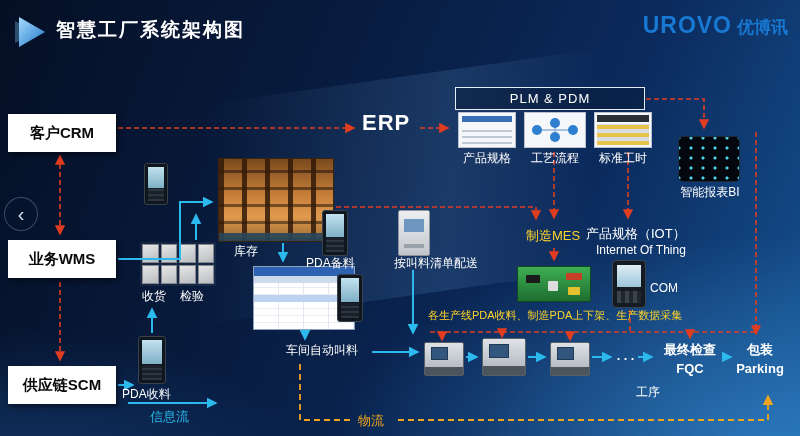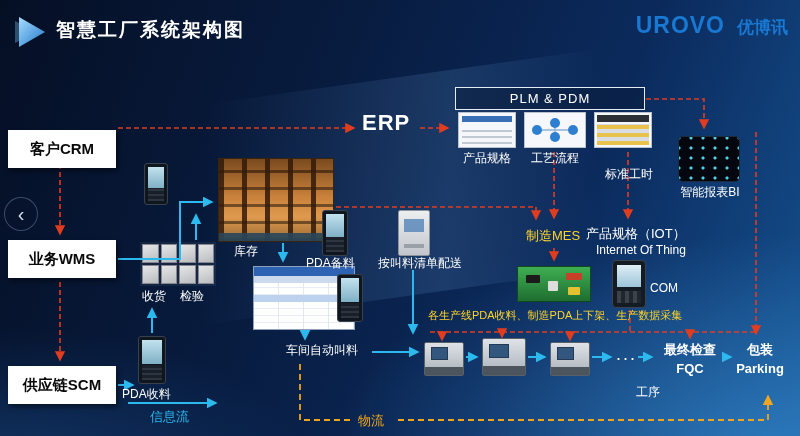--- a/index.html
+++ b/index.html
@@ -12,21 +12,21 @@
       linear-gradient(112deg,#050f24 0%,#081c40 38%,#0b2a5c 68%,#155291 100%);}
   .streak{position:absolute;left:-10%;top:18%;width:120%;height:50%;z-index:1;
     background:linear-gradient(100deg,transparent 30%,rgba(120,180,240,.10) 45%,rgba(120,180,240,.16) 55%,transparent 70%);
     transform:rotate(-8deg);}
   .arrows{position:absolute;left:0;top:0;z-index:3;pointer-events:none}
   .lbl{position:absolute;color:#fff;z-index:4;white-space:nowrap}
   .b{font-weight:normal}.s11{font-size:11px}.s12{font-size:12px}.s13{font-size:13px}
   .yellow{color:#ffd428}.cyan{color:#2cb9ee}.orange{color:#f0a51e}
   .ptitle{position:absolute;left:56px;top:17px;color:#fff;font-size:19px;font-weight:bold;letter-spacing:2px;z-index:4}
   .playicon{position:absolute;left:12px;top:14px;z-index:4}
-  .logo{position:absolute;right:12px;top:12px;display:flex;align-items:baseline;gap:12px;z-index:4;color:#1878d2}
+  .logo{position:absolute;right:12px;top:12px;display:flex;align-items:baseline;gap:5px;z-index:4;color:#1878d2}
   .logo .en{font-size:23px;font-weight:800;letter-spacing:1px}
   .logo .cn{font-size:17px;font-weight:bold}
   .navbox{position:absolute;left:8px;width:108px;height:38px;background:#fff;color:#0a0a0a;font-size:15px;font-weight:bold;
     display:flex;align-items:center;justify-content:center;z-index:4;box-shadow:2px 3px 5px rgba(0,0,0,.45)}
   .backbtn{position:absolute;left:4px;top:197px;width:34px;height:34px;border-radius:50%;background:rgba(8,20,45,.85);
     border:1px solid rgba(150,180,220,.35);color:#cfe0f2;display:flex;align-items:center;justify-content:center;
     font-size:20px;z-index:5;cursor:pointer}
   .erp{position:absolute;left:362px;top:110px;color:#fff;font-size:22px;font-weight:600;letter-spacing:1px;z-index:4}
   .plmbox{position:absolute;left:455px;top:87px;width:190px;height:23px;border:1px solid #e6ecf5;background:rgba(8,24,52,.45);
     color:#fff;font-size:13px;display:flex;align-items:center;justify-content:center;letter-spacing:1px;z-index:4}
@@ -147,21 +147,21 @@
       </defs>
     <polygon points="3,7 25,18 3,29" fill="rgba(120,200,250,.35)"></polygon>
     <polygon points="7,3 33,18 7,33" fill="url(#pg)"></polygon>
   </svg>
   <div class="ptitle">智慧工厂系统架构图</div>
   <div class="logo">
     <span class="en">UROVO</span>
     <span class="cn">优博讯</span>
   </div>
 
-  <div class="navbox" style="top:130px">客户CRM</div>
+  <div class="navbox" style="top:114px">客户CRM</div>
   <div class="navbox" style="top:240px">业务WMS</div>
   <div class="navbox" style="top:366px">供应链SCM</div>
   <div class="backbtn">‹</div>
 
   <div class="erp">ERP</div>
   <div class="plmbox">PLM &amp; PDM</div>
 
   <div class="card" style="left:458px;top:112px;width:58px;height:36px">
     <span class="spec-head"></span>
     <span class="spec-lines"></span>
@@ -176,21 +176,21 @@
       <circle cx="30" cy="24" r="5" fill="#2f7fd0"></circle>
         <circle cx="48" cy="17" r="5" fill="#2f7fd0"></circle>
     </svg>
   </div>
   <div class="lbl s12" style="left:525px;top:150px;width:60px;text-align:center">工艺流程</div>
 
   <div class="card" style="left:594px;top:112px;width:58px;height:36px">
     <span class="hrs-head"></span>
     <span class="hrs-rows"></span>
   </div>
-  <div class="lbl s12" style="left:593px;top:166px;width:60px;text-align:right">标准工时</div>
+  <div class="lbl s12" style="left:593px;top:150px;width:60px;text-align:center">标准工时</div>
 
   <div class="keypad"></div>
   <div class="lbl s12" style="left:666px;top:184px;width:88px;text-align:center">智能报表BI</div>
 
   <div class="warehouse"></div>
   <div class="lbl s12" style="left:234px;top:243px">库存</div>
 
   <div class="lbl s13 b yellow" style="left:526px;top:227px">制造MES</div>
   <div class="lbl s13 b" style="left:586px;top:225px">产品规格（IOT）</div>
   <div class="lbl s12" style="left:596px;top:243px">Internet Of Thing</div>
@@ -214,21 +214,21 @@
   <div class="pda" style="left:322px;top:210px;width:26px;height:46px">
     <span class="scr"></span>
       <span class="keys"></span>
   </div>
   <div class="lbl s12 b" style="left:306px;top:255px">PDA备料</div>
 
   <div class="carton">
     <span class="line1"></span>
     <span class="line2"></span>
   </div>
-  <div class="lbl s12 b" style="left:378px;top:255px;width:100px;text-align:left">按叫料清单配送</div>
+  <div class="lbl s12 b" style="left:378px;top:255px;width:100px;text-align:right">按叫料清单配送</div>
 
   <div class="sheet">
     <span class="bar"></span>
     <span class="head"></span>
     <span class="body"></span>
     <span class="sel"></span>
   </div>
   <div class="pda" style="left:337px;top:274px;width:26px;height:48px">
     <span class="scr"></span>
       <span class="keys"></span>

